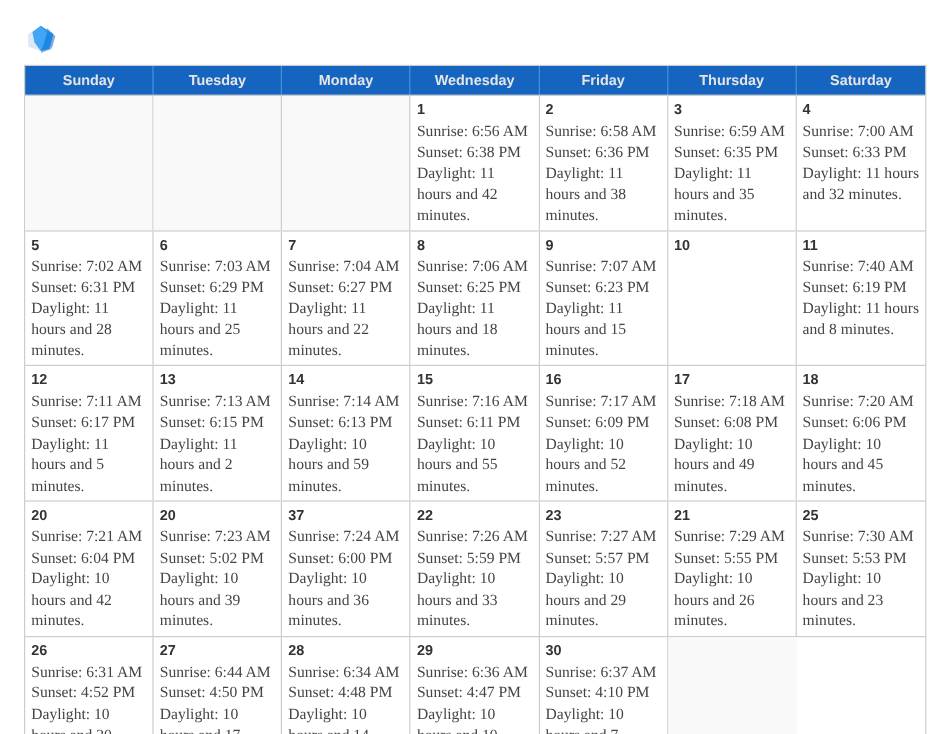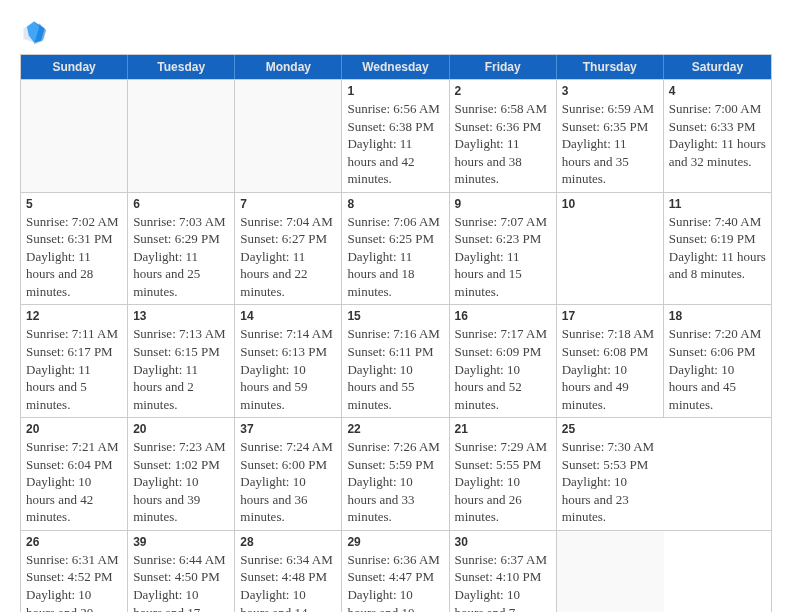--- a/index.html
+++ b/index.html
@@ -278,39 +278,46 @@
           <div class="cal-cell">
             <div class="day-number">20</div>
             <div class="cell-info">Sunrise: 7:21 AM
 Sunset: 6:04 PM
 Daylight: 10 hours
 and 42 minutes.</div>
           </div>
           <div class="cal-cell">
             <div class="day-number">20</div>
             <div class="cell-info">Sunrise: 7:23 AM
-Sunset: 1:02 PM
+Sunset: 5:02 PM
 Daylight: 10 hours
 and 39 minutes.</div>
           </div>
           <div class="cal-cell">
             <div class="day-number">37</div>
             <div class="cell-info">Sunrise: 7:24 AM
 Sunset: 6:00 PM
 Daylight: 10 hours
 and 36 minutes.</div>
           </div>
           <div class="cal-cell">
             <div class="day-number">22</div>
             <div class="cell-info">Sunrise: 7:26 AM
 Sunset: 5:59 PM
 Daylight: 10 hours
 and 33 minutes.</div>
           </div>
           <div class="cal-cell">
+            <div class="day-number">23</div>
+            <div class="cell-info">Sunrise: 7:27 AM
+Sunset: 5:57 PM
+Daylight: 10 hours
+and 29 minutes.</div>
+          </div>
+          <div class="cal-cell">
             <div class="day-number">21</div>
             <div class="cell-info">Sunrise: 7:29 AM
 Sunset: 5:55 PM
 Daylight: 10 hours
 and 26 minutes.</div>
           </div>
           <div class="cal-cell">
             <div class="day-number">25</div>
             <div class="cell-info">Sunrise: 7:30 AM
 Sunset: 5:53 PM
@@ -320,21 +327,21 @@
         </div>
         <div class="cal-week">
           <div class="cal-cell">
             <div class="day-number">26</div>
             <div class="cell-info">Sunrise: 6:31 AM
 Sunset: 4:52 PM
 Daylight: 10 hours
 and 20 minutes.</div>
           </div>
           <div class="cal-cell">
-            <div class="day-number">39</div>
+            <div class="day-number">27</div>
             <div class="cell-info">Sunrise: 6:44 AM
 Sunset: 4:50 PM
 Daylight: 10 hours
 and 17 minutes.</div>
           </div>
           <div class="cal-cell">
             <div class="day-number">28</div>
             <div class="cell-info">Sunrise: 6:34 AM
 Sunset: 4:48 PM
 Daylight: 10 hours

